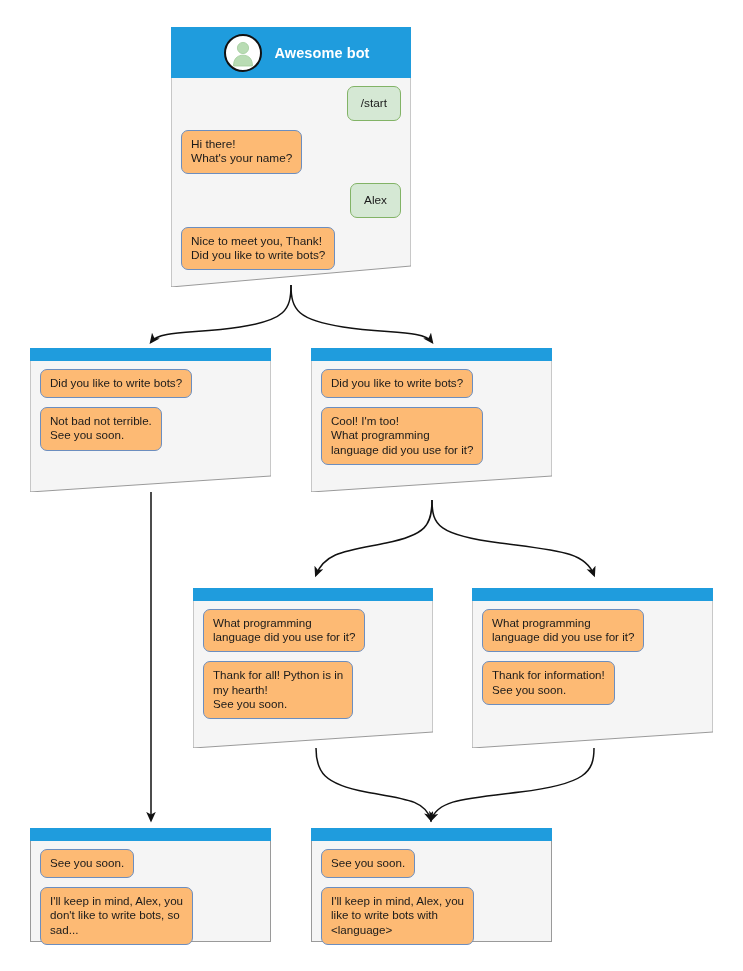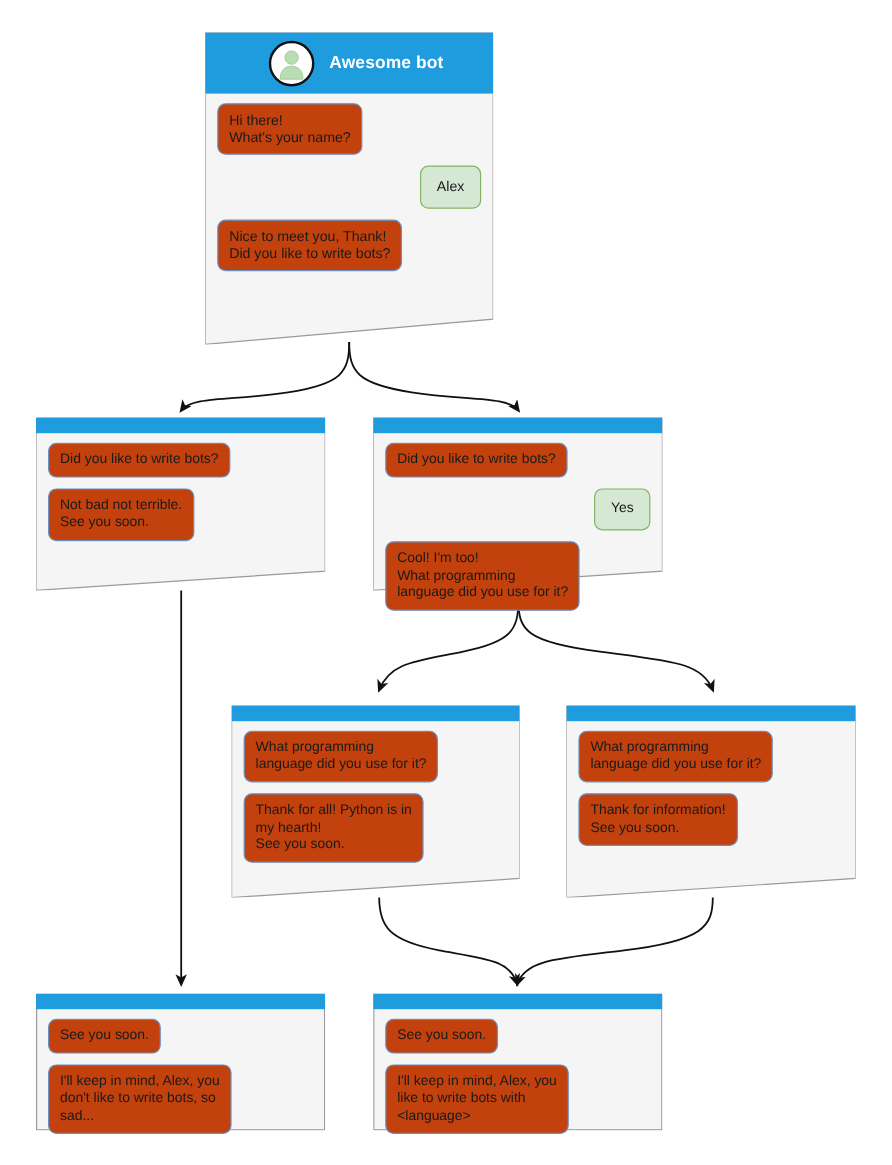--- a/index.html
+++ b/index.html
@@ -96,21 +96,21 @@
     box-sizing: border-box;
     border-radius: 7px;
     padding: 6px 9px 7px 9px;
     font-size: 11.6px;
     line-height: 14.2px;
     color: #1a1a1a;
     white-space: pre-line;
     max-width: 78%;
   }
   .bubble.bot {
-    background: #c2410c;
+    background: #fdba74;
     border: 1.1px solid #6c8ebf;
   }
   .bubble.user {
     background: #d5e8d4;
     border: 1.1px solid #82b366;
     padding: 9px 13px 10px 13px;
     min-width: 44px;
     text-align: left;
   }
   .root-card .bubble { font-size: 11.8px; }
@@ -150,20 +150,23 @@
       <div class="card-header">
         <div class="avatar">
           <svg viewBox="0 0 34 34" width="34" height="34">
             <circle cx="17" cy="12" r="5.6" fill="#b9dcb4" stroke="#a3cd9d" stroke-width="0.8"></circle>
             <path d="M7.5,30 C7.5,22.5 11.5,19.2 17,19.2 C22.5,19.2 26.5,22.5 26.5,30 Z" fill="#b9dcb4" stroke="#a3cd9d" stroke-width="0.8"></path>
           </svg>
         </div>
         <span class="bot-title">Awesome bot</span>
       </div>
       <div class="chat-area">
+        <div class="bubble-row right">
+          <div class="bubble user">/start</div>
+        </div>
         <div class="bubble-row left">
           <div class="bubble bot">Hi there!
 What's your name?</div>
         </div>
         <div class="bubble-row right">
           <div class="bubble user">Alex</div>
         </div>
         <div class="bubble-row left">
           <div class="bubble bot">Nice to meet you, Thank!
 Did you like to write bots?</div>
@@ -194,23 +197,20 @@
   <div class="card" style="left:311px; top:348px; width:241px; height:144px;">
     <svg class="card-shape" viewBox="0 0 241 144" preserveAspectRatio="none">
       <polygon points="0,0 241,0 241,128 0,144" fill="#f5f5f5" stroke="#9a9a9a" stroke-width="1"></polygon>
       <rect x="0" y="0" width="241" height="13" fill="#1f9cdd"></rect>
     </svg>
     <div class="card-inner">
       <div class="card-header"></div>
       <div class="chat-area">
         <div class="bubble-row left">
           <div class="bubble bot">Did you like to write bots?</div>
-        </div>
-        <div class="bubble-row right">
-          <div class="bubble user">Yes</div>
         </div>
         <div class="bubble-row left">
           <div class="bubble bot">Cool! I'm too!
 What programming
 language did you use for it?</div>
         </div>
       </div>
     </div>
   </div>
 

